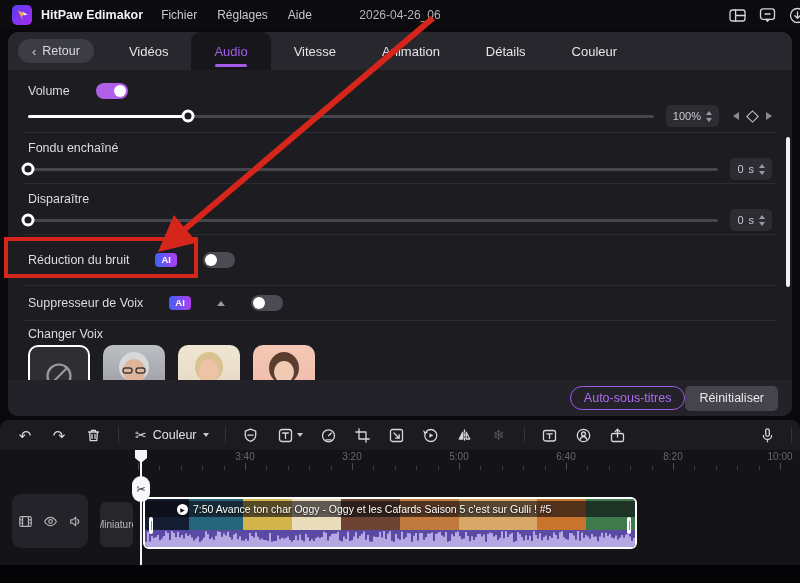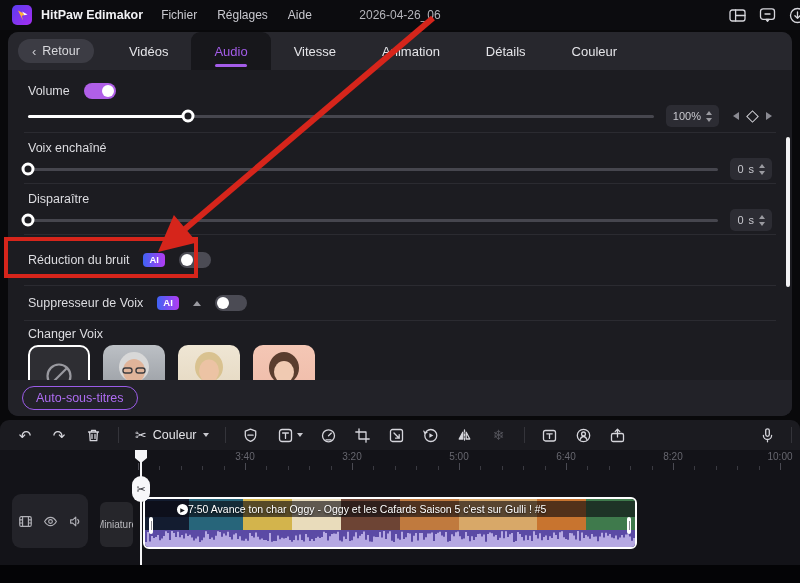--- a/index.html
+++ b/index.html
@@ -27,21 +27,21 @@
     color:#d8d8dc; font-size:12.5px; display:flex; align-items:center; gap:6px; }
   .back-chev { font-size:13px; color:#c8c8ce; }
   .tab { height:38px; display:flex; flex-direction:column; align-items:center; justify-content:center;
     padding:0 23px; font-size:13px; color:#e4e4e8; position:relative; }
   .tab.active { background:#17171b; border-radius:9px 9px 0 0; color:#a35ce8; }
   .tab.active::after { content:""; position:absolute; bottom:3px; width:32px; height:3px;
     border-radius:2px; background:#a35ce8; }
   .content { position:relative; height:346px; background:#1c1c21; }
   .sep { height:1px; background:#2b2b31; margin:0 16px; }
 
-  .row-label { display:flex; align-items:center; gap:14px; padding:0 20px; font-size:12.5px; color:#dcdce0; }
+  .row-label { display:flex; align-items:center; gap:26px; padding:0 20px; font-size:12.5px; color:#dcdce0; }
   .slider-row { display:flex; align-items:center; padding:0 20px; gap:12px; }
   .slider { position:relative; flex:1; height:3px; background:#46464e; border-radius:2px; --pct:0%; }
   .slider::before { content:""; position:absolute; left:0; top:0; bottom:0; width:var(--pct);
     background:#fff; border-radius:2px; }
   .thumb { position:absolute; top:50%; left:var(--pct); transform:translate(-50%,-50%);
     width:13px; height:13px; border-radius:50%; border:3.5px solid #fff; background:#1c1c21; }
   .valuebox { height:22px; background:#2c2c33; border-radius:5px; display:flex; align-items:center;
     padding:0 7px; gap:5px; font-size:11px; color:#c8c8ce; flex:none;text-align:center; }
   .steppers { display:flex; flex-direction:column; gap:3px; }
   .step-up { width:0; height:0; border-left:3.5px solid transparent; border-right:3.5px solid transparent;
@@ -64,21 +64,21 @@
   .caret-up { width:0; height:0; border-left:4px solid transparent; border-right:4px solid transparent;
     border-bottom:5px solid #9a9aa0; }
   .caret-down { width:0; height:0; border-left:3.5px solid transparent; border-right:3.5px solid transparent;
     border-top:4px solid #c8c8ce; }
 
   .tiles { display:flex; gap:13px; padding:0 20px; margin-top:4px; }
   .tile { width:62px; height:62px; border-radius:10px; overflow:hidden; position:relative; flex:none; }
   .tile.none { background:#2e2e33; border:2px solid #fff; display:flex; align-items:center; justify-content:center; }
 
   .panel-footer { position:absolute; left:0; right:0; bottom:0; height:36px; background:#222228;
-    display:flex; align-items:center; justify-content:flex-start; padding:0 14px 0 14px; }
+    display:flex; align-items:center; justify-content:flex-end; padding:0 14px 0 14px; }
   .auto-sub-btn { border:1px solid #9b5ce8; color:#ae6cf2; border-radius:13px; height:24px;
     padding:0 13px; font-size:12.5px; display:flex; align-items:center; background:transparent; }
   .reset-btn { background:#44444c; color:#e8e8ea; border:none; border-radius:5px; height:25px;
     padding:0 14px; font-size:12.5px; }
   .v-scrollbar { position:absolute; right:2px; top:105px; width:4px; height:150px; background:#f2f2f4; border-radius:2px; }
 
   
   .tl-toolbar { position:absolute; left:0; top:420px; width:800px; height:30px; background:#1b1b20;
     border-radius:9px 9px 0 0; display:flex; align-items:center; gap:16px; padding-left:16px; }
   .tl-toolbar .tbi { width:18px; height:18px; display:flex; align-items:center; justify-content:center; flex:none; }
@@ -101,21 +101,21 @@
     border-radius:9px; display:flex; align-items:center; justify-content:center; gap:10px; }
   .track-tile { position:absolute; left:100px; top:52px; width:33px; height:45px; background:#26262b;
     border-radius:6px; display:flex; align-items:center; justify-content:center; overflow:hidden; }
   .track-tile span { font-size:10px; color:#b8b8bd; white-space:nowrap; }
 
   .clip { position:absolute; left:143px; top:47px; width:494px; height:52px; border:2px solid #fff;
     border-radius:6px; background:#14141a; overflow:hidden; }
   .thumbs { position:absolute; left:0; top:0; right:0; height:31px;
     background:linear-gradient(90deg,#131c30 0%,#131c30 9%,#27657a 9%,#27657a 20%,#d3b44c 20%,#d3b44c 30%,#e9dcbb 30%,#e9dcbb 40%,#6d4434 40%,#6d4434 52%,#c07a3e 52%,#c07a3e 64%,#d8a868 64%,#d8a868 80%,#c8742f 80%,#c8742f 90%,#3f7a4c 90%,#3f7a4c 100%); }
   .clip-band { position:absolute; left:0; right:0; top:2px; height:16px; background:rgba(10,8,14,.62);
-    display:flex; align-items:center; padding-left:32px; }
+    display:flex; align-items:center; gap:5px; padding-left:32px; }
   .play-dot { width:11px; height:11px; border-radius:50%; background:#fff; color:#15151a;
     display:flex; align-items:center; justify-content:center; font-size:6px; flex:none; }
   .clip-title { font-size:10.5px; color:#fff; white-space:nowrap; text-shadow:0 1px 2px rgba(0,0,0,.8); }
   .wave-wrap { position:absolute; left:0; right:0; bottom:0; height:17px; background:#5b4aa5; }
   .trim { position:absolute; top:18px; width:4px; height:17px; background:#fff; border-radius:2px; }
   .trim::after { content:""; position:absolute; left:1.5px; top:4px; bottom:4px; width:1px; background:#8a8a92; }
 
   .playhead-line { position:absolute; left:140px; top:0; width:2px; height:115px; background:#f5f5f7; }
   .playhead-flag { position:absolute; left:135px; top:0; width:12px; height:13px; background:#f5f5f7;
     clip-path:polygon(0 0,100% 0,100% 62%,50% 100%,0 62%); }
@@ -200,21 +200,21 @@
       </div>
       <div class="kf">
         <span class="kf-prev"></span>
         <span class="kf-diamond"></span>
         <span class="kf-next"></span>
       </div>
     </div>
     <div class="sep"></div>
 
     <div class="row-label" style="height:22px; padding-top:8px">
-      <span>Voix enchaîné</span>
+      <span>Fondu enchaîné</span>
     </div>
     <div class="slider-row" style="height:28px">
       <div class="slider" style="--pct: 0%;">
           <div class="thumb"></div>
         </div>
       <div class="valuebox">
         <span>0</span>
         <span>s</span>
         <span class="steppers">
             <span class="step-up"></span>
@@ -291,20 +291,21 @@
         <svg width="62" height="62" viewBox="0 0 62 62">
             <ellipse cx="31" cy="23" rx="15" ry="16" fill="#5a3d2e"></ellipse>
             <ellipse cx="31" cy="27" rx="10" ry="11" fill="#f0cab2"></ellipse>
             <path d="M9 62Q31 40 53 62Z" fill="#ece8e4"></path>
           </svg>
       </div>
     </div>
 
     <div class="panel-footer">
       <button class="auto-sub-btn">Auto-sous-titres</button>
+      <button class="reset-btn">Réinitialiser</button>
     </div>
   </div>
   <div class="v-scrollbar"></div>
 </div>
 
 <div class="tl-toolbar">
   <span class="tbi undo-g">↶</span>
   <span class="tbi undo-g dim">↷</span>
   <span class="tbi">
       <svg width="17" height="17" viewBox="0 0 17 17" class="ic">

